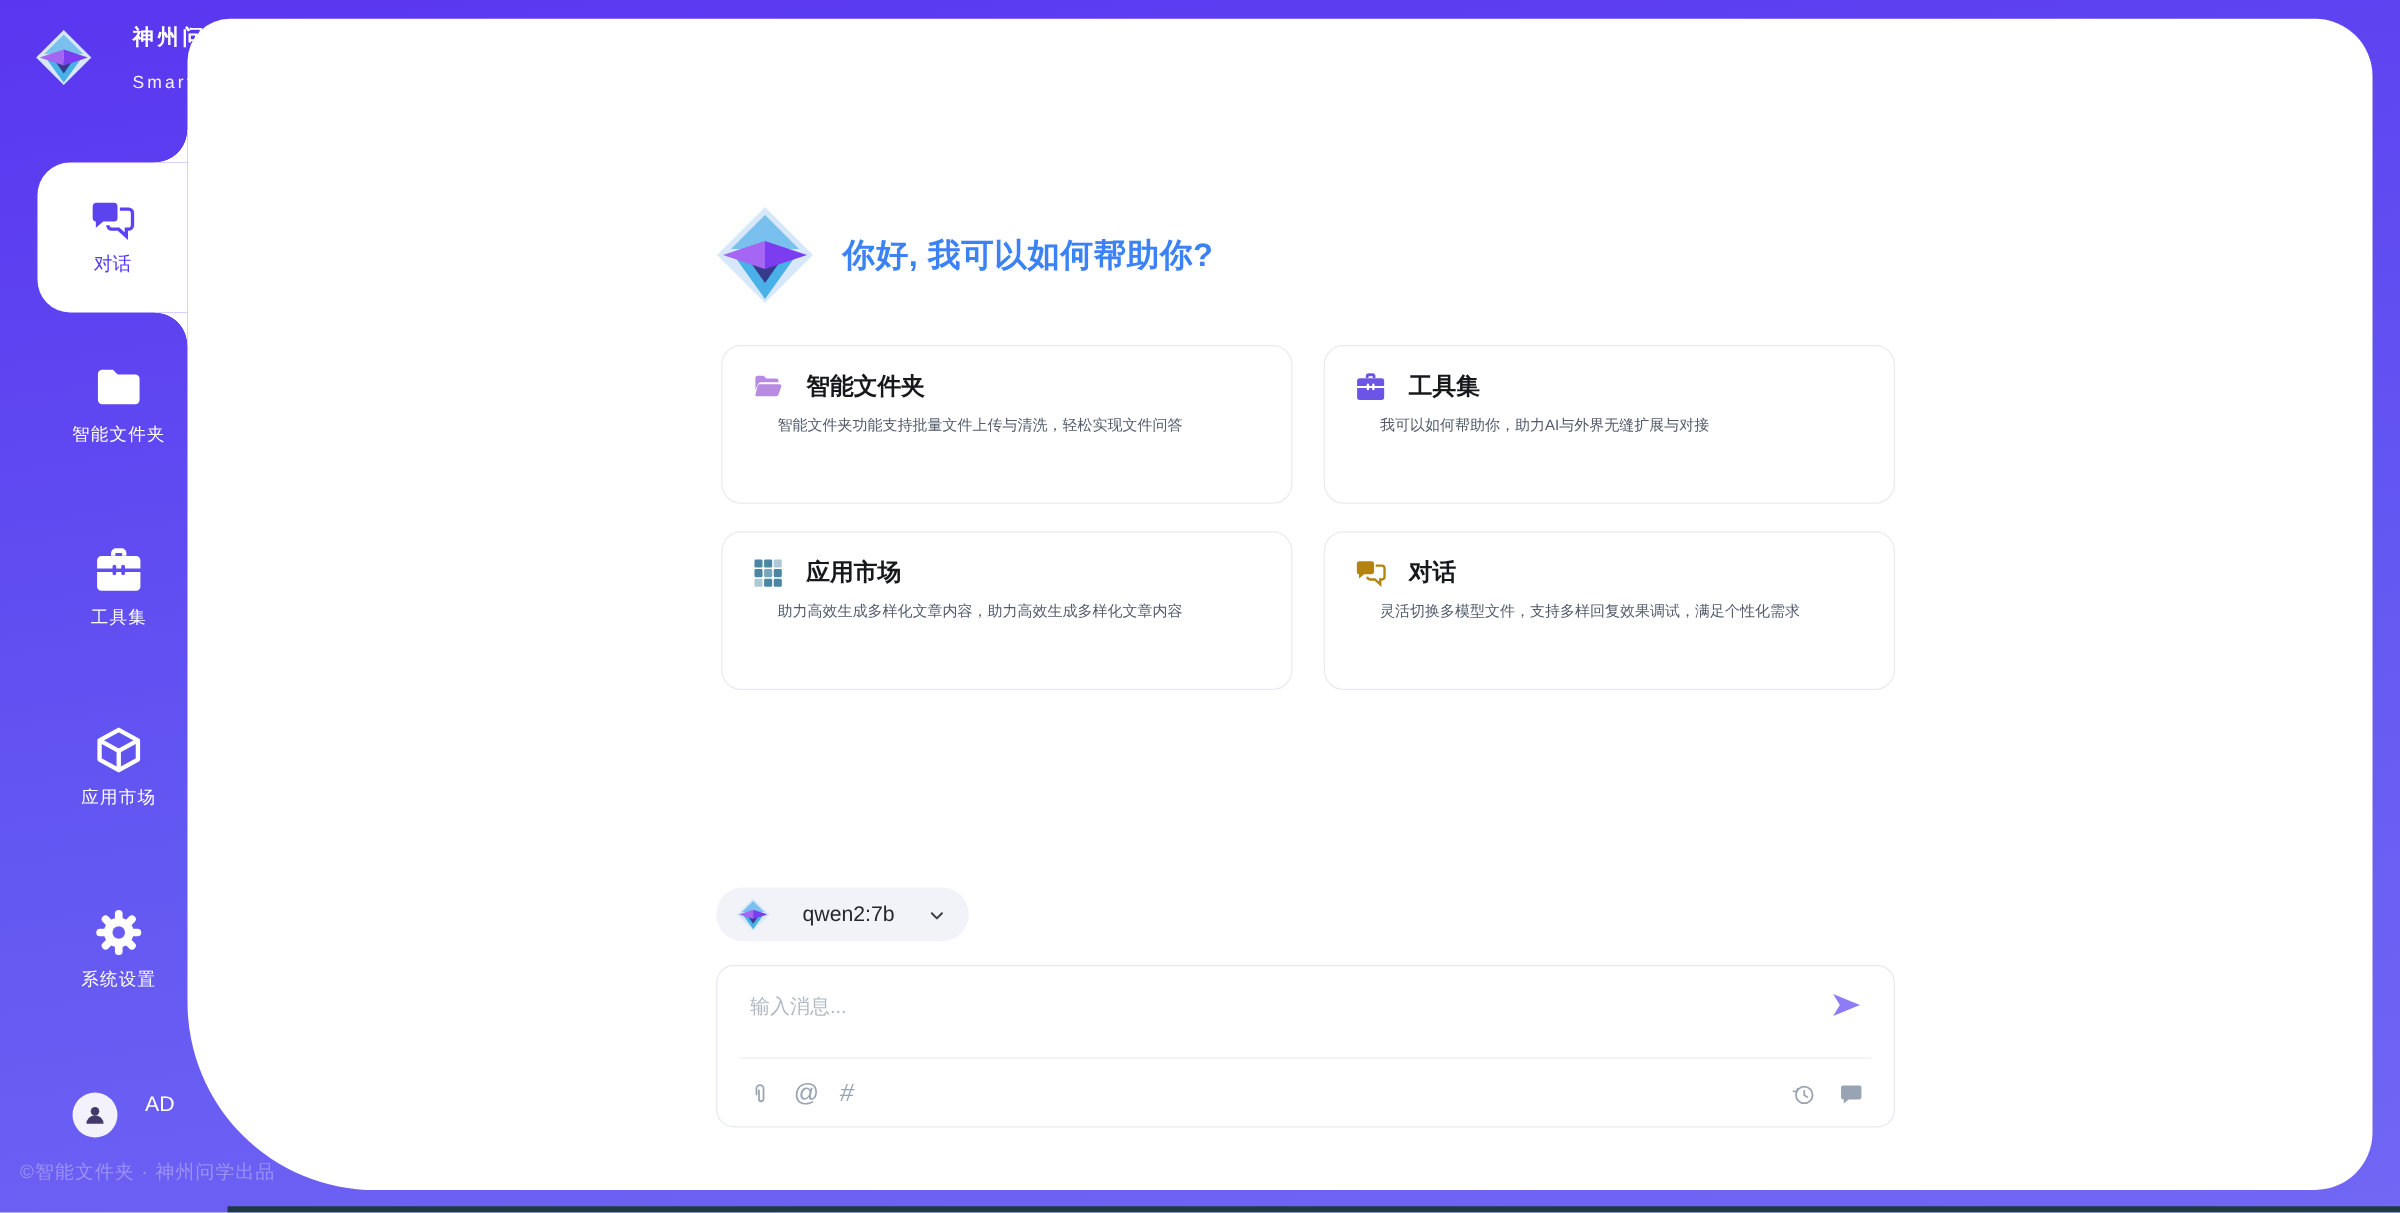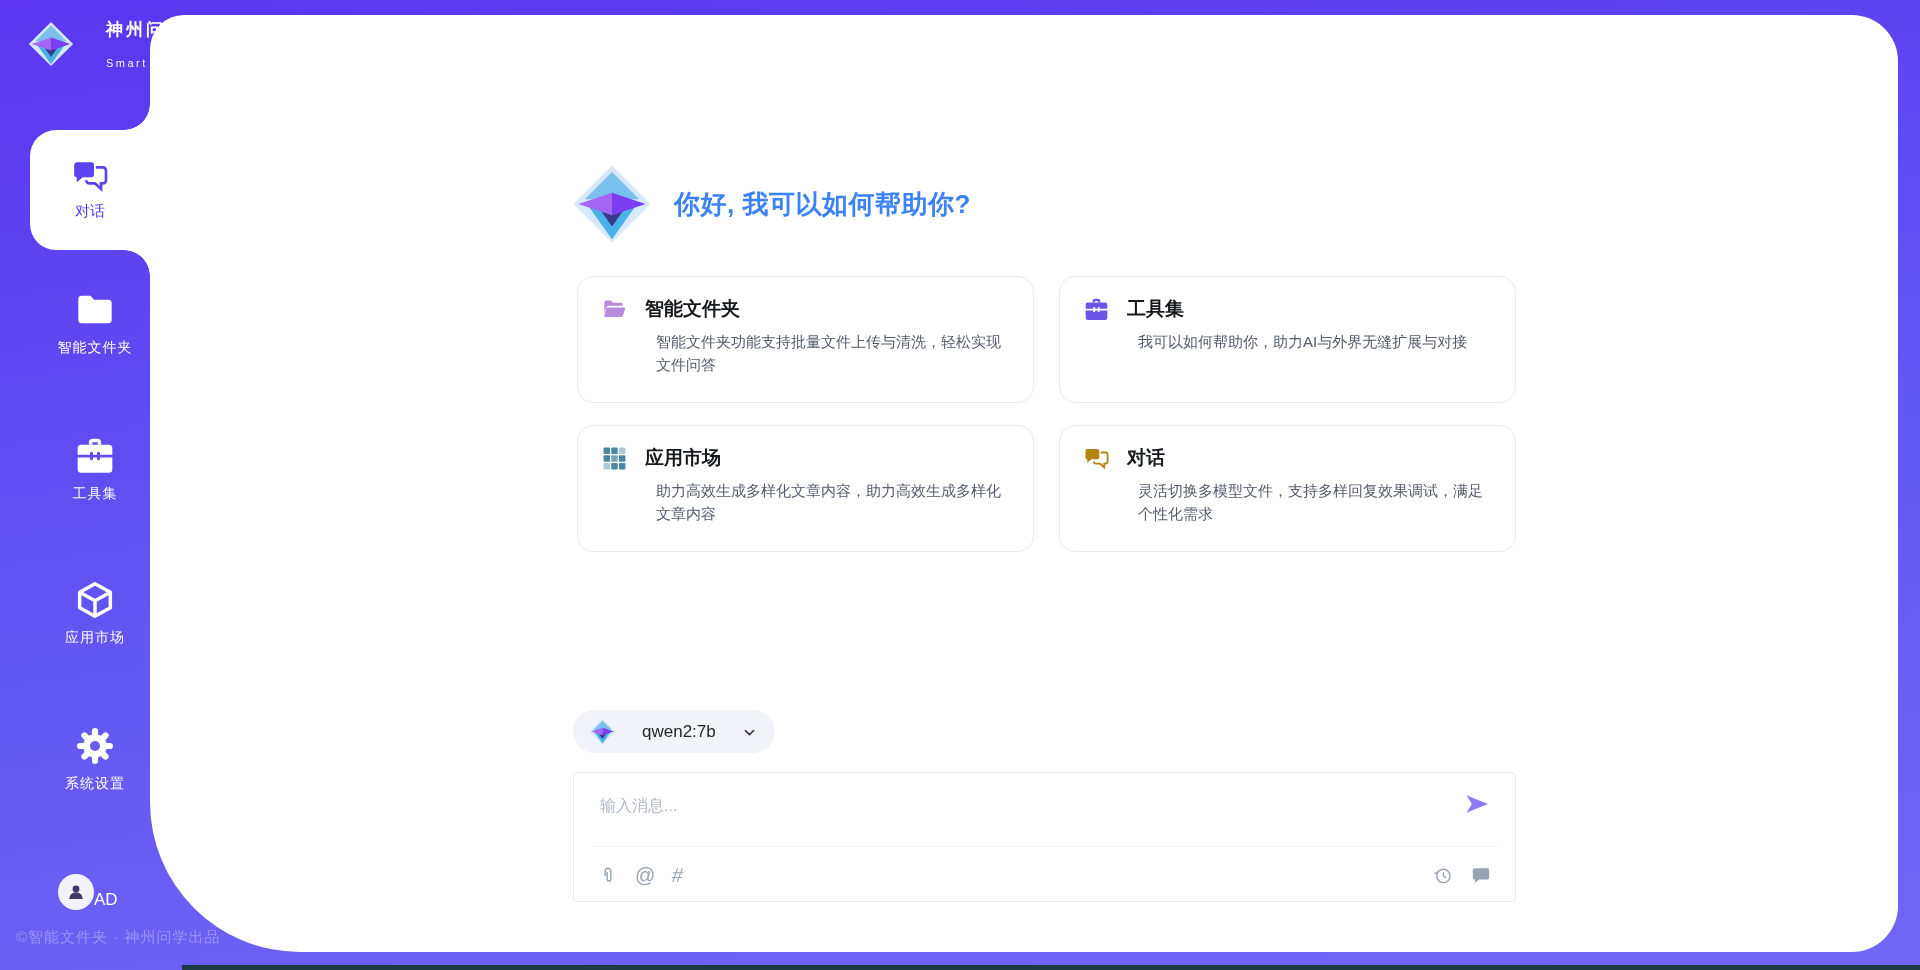--- a/index.html
+++ b/index.html
@@ -18,21 +18,21 @@
   }
   .bottom-strip{
     position:absolute; left:182px; bottom:0; right:0; height:5px;
     background:#1e3a45;
   }
 
   
   .brand{ position:absolute; left:28px; top:18px; display:flex; align-items:center; gap:32px; cursor:pointer;}
   .brand .diamond{ width:46px; height:50px; }
   .brand-text .t1{ font-size:17px; font-weight:700; color:#fff; letter-spacing:3px; }
-  .brand-text .t2{ font-size:11px; color:rgba(255,255,255,.95); letter-spacing:2.5px; margin-top:16px; }
+  .brand-text .t2{ font-size:14px; color:rgba(255,255,255,.95); letter-spacing:2.5px; margin-top:16px; }
 
   .active-tab{
     position:absolute; left:30px; top:130px; width:120px; height:120px;
     background:#fff; border-radius:26px 0 0 26px;
     display:flex; flex-direction:column; align-items:center; justify-content:center; gap:9px;
     cursor:pointer;
   }
   .notch{ position:absolute; width:26px; height:26px; left:124px; }
   .notch.top{ top:104px; background:radial-gradient(circle at 0 0, rgba(0,0,0,0) 25.5px, #fff 26px); }
   .notch.bot{ top:250px; background:radial-gradient(circle at 0 100%, rgba(0,0,0,0) 25.5px, #fff 26px); }
@@ -41,21 +41,21 @@
 
   .nav-item{
     position:absolute; left:20px; width:150px; text-align:center; cursor:pointer;
     display:flex; flex-direction:column; align-items:center; gap:9px;
   }
   .nav-item .icon{ width:40px; height:40px; color:#fff; }
   .nav-item .label{ font-size:14px; color:#fff; letter-spacing:1px; }
   .nav-item.n1{ top:290px; } .nav-item.n2{ top:436px; }
   .nav-item.n3{ top:580px; } .nav-item.n4{ top:726px; }
 
-  .user-row{ position:absolute; left:58px; top:874px; display:flex; align-items:flex-end; cursor:pointer; }
+  .user-row{ position:absolute; left:58px; top:874px; display:flex; align-items:flex-start; gap:22px; cursor:pointer; }
   .avatar{ width:36px; height:36px; border-radius:50%; background:#f3f1fb; display:flex; align-items:center; justify-content:center; }
   .avatar svg{ width:20px; height:20px; color:#433a6b; }
   .user-name{ font-size:17px; color:#fff; }
 
   .copyright{ position:absolute; left:16px; top:928px; font-size:15px; color:rgba(255,255,255,.32); letter-spacing:1px; white-space:nowrap; }
 
   
   .greeting{ position:absolute; left:572px; top:162px; display:flex; align-items:center; gap:22px; }
   .greeting .diamond{ width:80px; height:84px; }
   .greeting h1{ font-size:26px; font-weight:700; color:#3b82f6; letter-spacing:.5px; }
@@ -65,36 +65,36 @@
     position:absolute; left:577px; top:276px; width:939px;
     display:grid; grid-template-columns:457px 457px; gap:22px 25px;
   }
   .card{
     height:127px; background:#fff; border:1px solid #e9ebf1; border-radius:16px;
     padding:19px 24px 0 24px; cursor:pointer;
   }
   .card .title-row{ display:flex; align-items:center; gap:18px; }
   .card .title-row .icon{ width:25px; height:25px; flex:0 0 25px; }
   .card h3{ font-size:19px; font-weight:700; color:#17181c; }
-  .card p{ margin:9px 0 0 54px; font-size:15px; color:#535b6b; line-height:1.52; }
+  .card p{ margin:9px 0 0 20px; font-size:12px; color:#535b6b; line-height:1.52; }
   .ic-folder{ color:#b78be0; } .ic-case{ color:#6c55e6; }
   .ic-grid{ color:#4b87a2; } .ic-chat-amber{ color:#b2830e; }
 
   
   .model-pill{
     position:absolute; left:573px; top:710px; height:43px; border-radius:22px;
     background:#f2f3f8; display:flex; align-items:center; gap:26px; padding:0 18px 0 16px; cursor:pointer;
   }
   .model-pill .diamond{ width:27px; height:29px; }
   .model-pill .model-name{ font-size:17px; color:#26262e; }
   .model-pill .chev{ width:15px; height:15px; color:#3c3c46; margin-top:2px; }
 
   .input-card{
     position:absolute; left:573px; top:772px; width:943px; height:130px;
-    background:#fff; border:1.5px solid #e6e9f0; border-radius:4px;
+    background:#fff; border:1.5px solid #e6e9f0; border-radius:14px;
   }
   .msg-input{
     position:absolute; left:26px; top:16px; width:820px; height:34px;
     border:none; outline:none; font-size:16px; color:#333;
     font-family:"Liberation Sans","DejaVu Sans",sans-serif; background:transparent;
   }
   .msg-input::placeholder{ color:#b1b9c6; }
   .send-btn{ position:absolute; right:22px; top:16px; width:30px; height:30px; border:none; background:none; cursor:pointer; color:#8d7cf5; }
   .send-btn svg{ width:28px; height:28px; }
   .in-divider{ position:absolute; left:18px; right:18px; top:73px; height:1px; background:#edeff4; }

